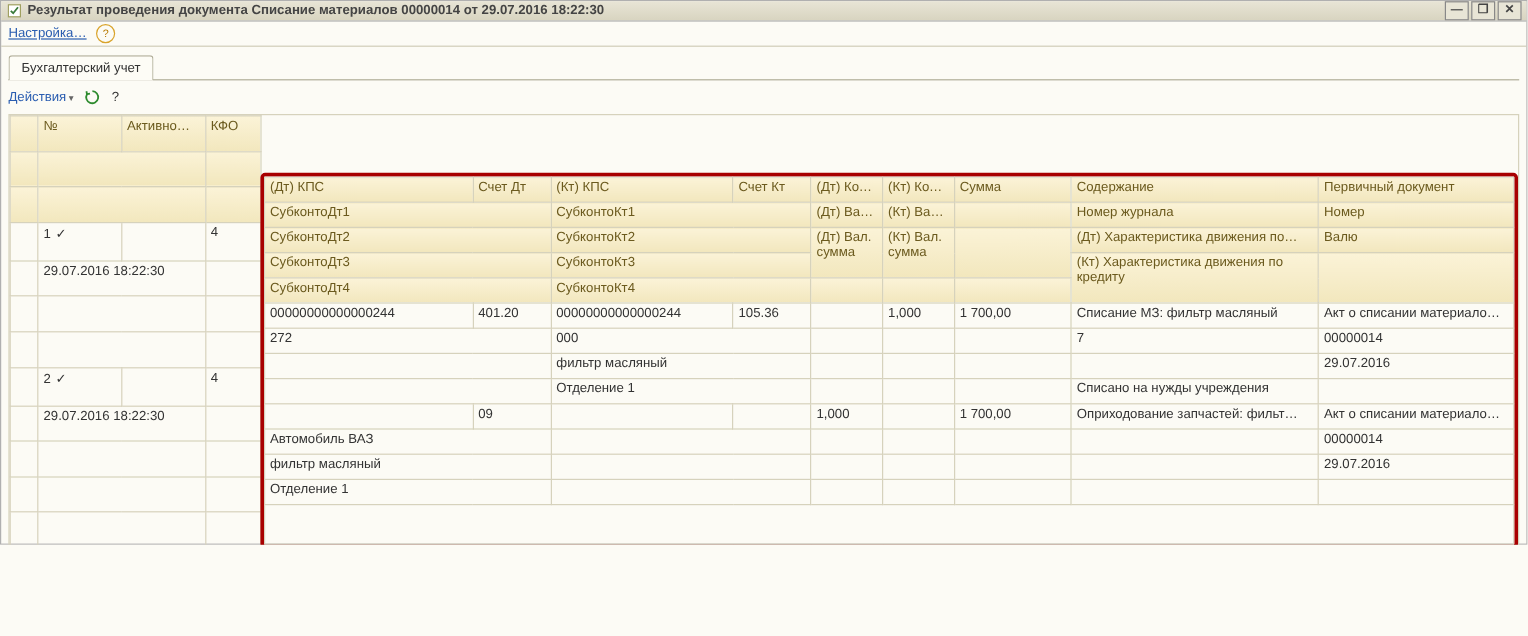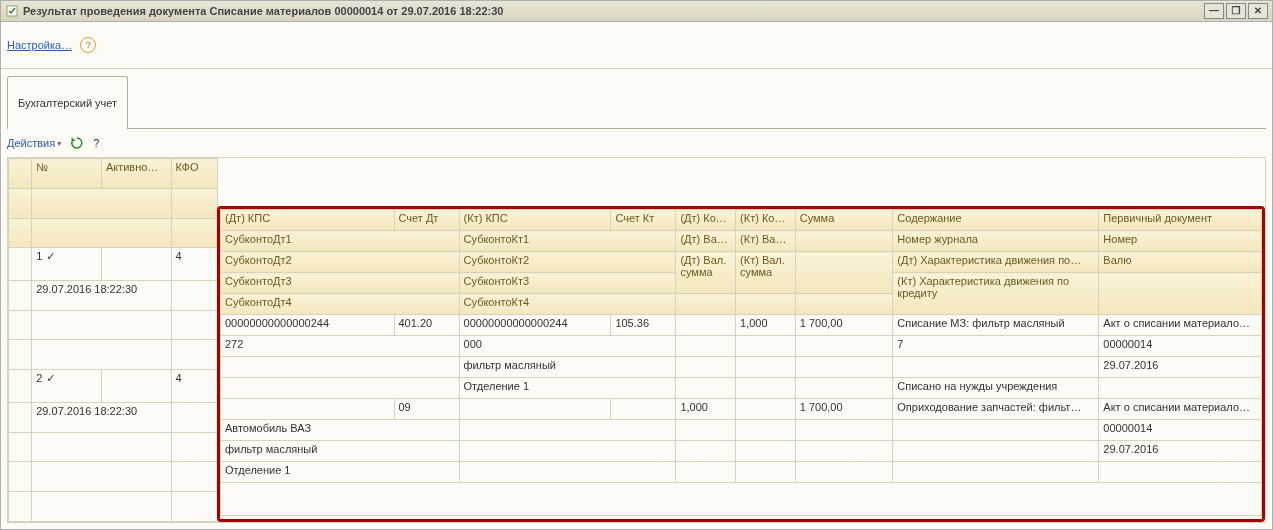--- a/index.html
+++ b/index.html
@@ -4,21 +4,21 @@
 <style>
   body {
     margin: 0;
     font-family: Arial, sans-serif;
     font-size: 11px;
     background: #fcfbf5;
     color: #333;
   }
   .window {
     width: 1273px;
-    height: 530px;
+    height: 454px;
     background: #fcfbf5;
     border: 1px solid #b0b0b0;
     box-sizing: border-box;
     display: flex;
     flex-direction: column;
   }
   .titlebar {
     background: linear-gradient(#e8e5d6, #d8d4c0);
     border-bottom: 1px solid #b0b0b0;
     height: 20px;
@@ -47,21 +47,21 @@
     justify-content: center;
     background: #e8e5d6;
     cursor: pointer;
     font-size: 10px;
     line-height: 1;
   }
   .menubar {
     height: 22px;
     display: flex;
     align-items: center;
-    padding: 12px 6px;
+    padding: 2px 6px;
     border-bottom: 1px solid #d0cdb8;
   }
   .menubar .link {
     color: #2a5db0;
     text-decoration: underline;
     cursor: pointer;
     margin-right: 8px;
   }
   .menubar .help {
     width: 14px;
@@ -79,21 +79,21 @@
     flex: 1;
     padding: 6px;
     display: flex;
     flex-direction: column;
   }
   .tabstrip {
     display: flex;
     border-bottom: 1px solid #b0ad98;
   }
   .tab {
-    padding: 20px 10px;
+    padding: 4px 10px;
     border: 1px solid #b0ad98;
     border-bottom: none;
     background: #fdfcf6;
     margin-right: 2px;
     position: relative;
     bottom: -1px;
     border-radius: 3px 3px 0 0;
     cursor: pointer;
   }
   .toolbar {

